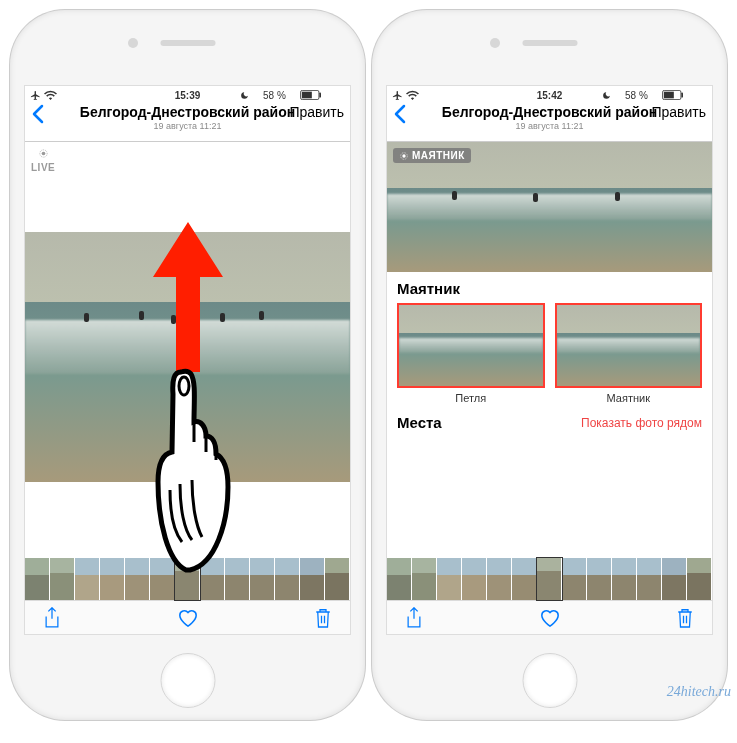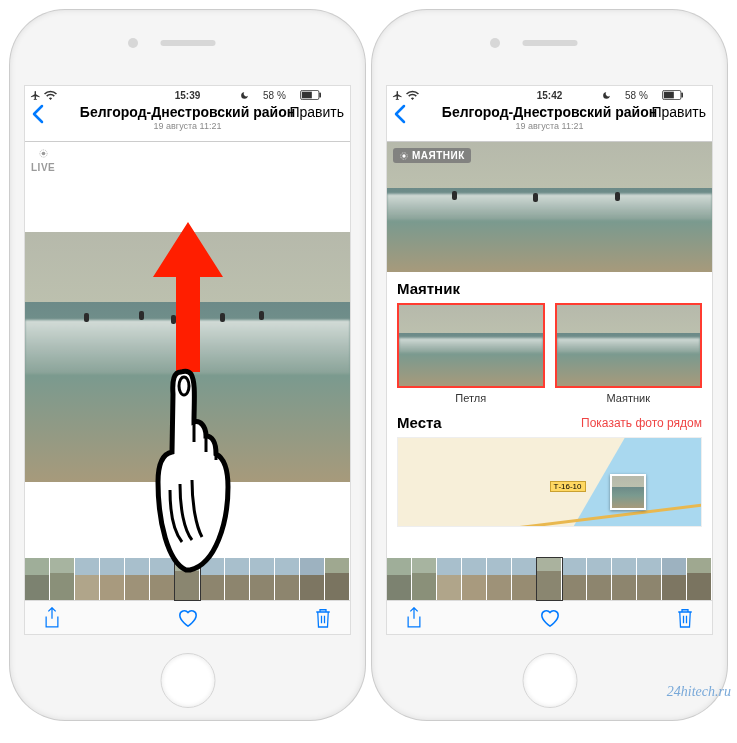--- a/index.html
+++ b/index.html
@@ -308,32 +308,20 @@
                   </div>
                 </div>
               <div class="fx-lbl">Маятник</div>
             </div>
           </div>
 
           <div class="places-head">
             <span class="sect" style="padding:0;">Места</span>
             <span class="places-link">Показать фото рядом</span>
           </div>
-          <div class="map">
-            <div class="land"></div>
-            <div class="water"></div>
-            <div class="road"></div>
-            <div class="road-lbl">Т-16-10</div>
-            <div class="pin">
-                <div style="position:absolute;inset:0;">
-                  <div class="sky" style="height:35%;"></div>
-                  <div class="sea" style="height:65%;"></div>
-                </div>
-              </div>
-          </div>
         </div>
 
         <div class="strip">
           <div class="th">
               <div style="position:absolute;inset:0;background:linear-gradient(#9fae99 40%,#7c8270 40%);"></div>
             </div>
           <div class="th">
               <div style="position:absolute;inset:0;background:linear-gradient(#a7b4a0 35%,#8a9079 35%);"></div>
             </div>
           <div class="th">

